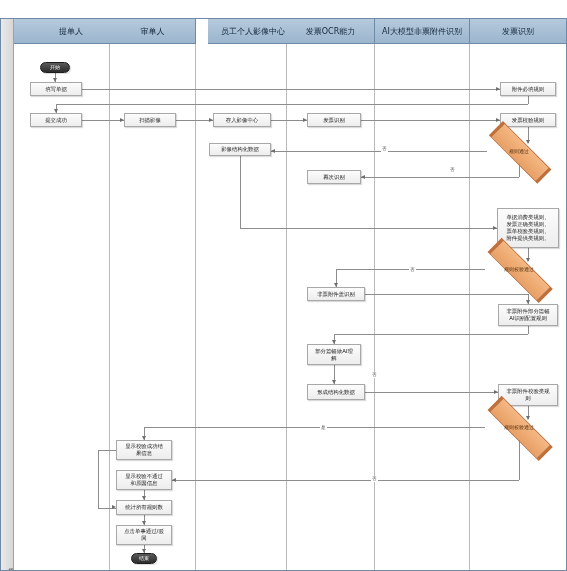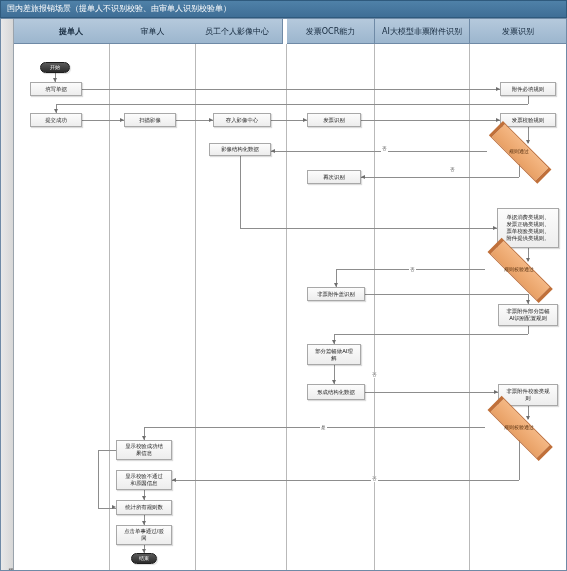--- a/index.html
+++ b/index.html
@@ -91,36 +91,35 @@
   .edgelabel{
     position:absolute;font-size:4.5px;color:#4a4a4a;background:#ffffff;
     padding:0 1px;line-height:6px;
   }
 </style>
 </head>
 <body>
 
 <div id="canvas">
 
-  <div class="titlebar">国内差旅报销场景（提单人不识别校验、由审单人识别校验单）</div>
 
   <div class="gutter">
     <div class="gutter-label">流程</div>
   </div>
 
   <div id="lanes">
-      <div class="laneheader" style="left: 14px; width: 115px; font-weight: bold;">
+      <div class="laneheader" style="left: 14px; width: 115px;">
         <span>提单人</span>
       </div>
       <div class="lanebody" style="left: 14px; width: 96px;"></div>
       <div class="laneheader" style="left: 110px; width: 86px;">
         <span>审单人</span>
       </div>
       <div class="lanebody" style="left: 110px; width: 86px;"></div>
-      <div class="laneheader" style="left: 192px; width: 91px;">
+      <div class="laneheader" style="left: 208px; width: 91px;">
         <span>员工个人影像中心</span>
       </div>
       <div class="lanebody" style="left: 196px; width: 91px;"></div>
       <div class="laneheader" style="left: 287px; width: 88px;">
         <span>发票OCR能力</span>
       </div>
       <div class="lanebody" style="left: 287px; width: 88px;"></div>
       <div class="laneheader" style="left: 375px; width: 95px;">
         <span>AI大模型非票附件识别</span>
       </div>

